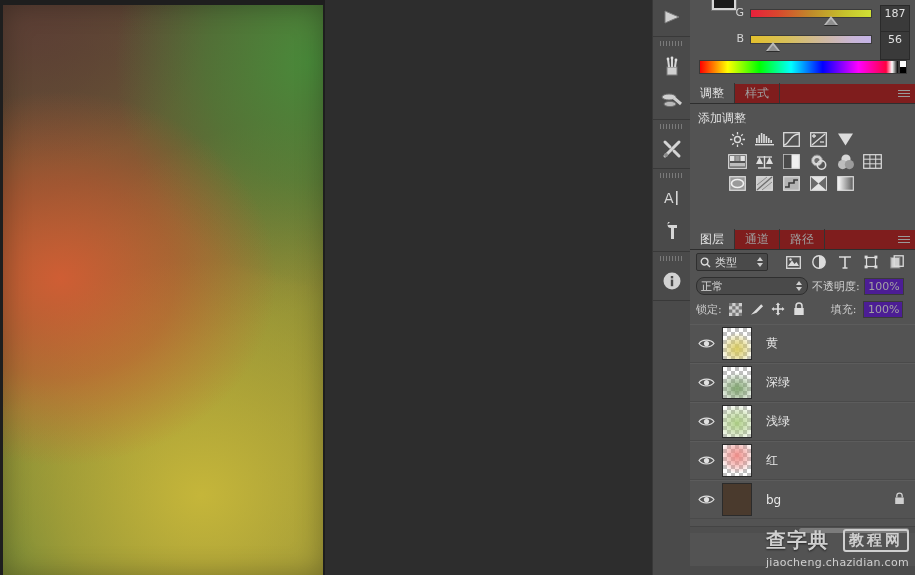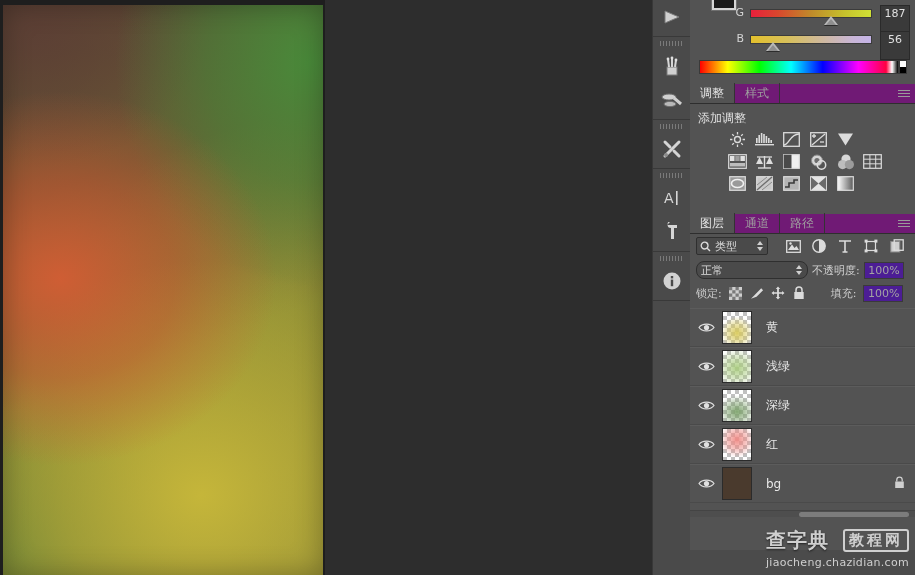--- a/index.html
+++ b/index.html
@@ -109,41 +109,41 @@
       #0000ff 62%, #ff00ff 80%, #ff0040 94%, #ffffff 97%, #000000 100%);
   }
   .spectrum-ends {
     position: absolute; left: 209px; top: 60px; width: 8px; height: 14px;
     background: linear-gradient(180deg, #ffffff 0 50%, #000000 50% 100%);
     border: 1px solid #3a3a3a;
   }
 
   
   .tabstrip {
-    height: 20px; background: #701a75;
+    height: 20px; background: #7f1d1d;
     display: flex; align-items: flex-end;
     border-bottom: 1px solid #2e2e2e;
     position: relative;
   }
   .tab {
     height: 20px; line-height: 20px; padding: 0 10px;
     font-size: 12px; color: #9e9e9e; cursor: pointer;
     border-right: 1px solid #333;
   }
   .tab.active { background: #535353; color: #e4e4e4; }
   .panel-menu-btn {
     position: absolute; right: 4px; top: 4px; width: 14px; height: 12px;
     cursor: pointer;
   }
   .panel-menu-btn span {
     display: block; height: 1px; background: #9a9a9a; margin: 2px 1px 0 1px;
   }
 
   
-  .adjust-panel { background: #535353; height: 110px; position: relative; }
+  .adjust-panel { background: #535353; height: 126px; position: relative; }
   .adjust-title { padding: 6px 0 4px 8px; font-size: 12px; color: #e0e0e0; }
   .adj-rows { padding-left: 38px; }
   .adj-row { display: flex; gap: 8px; margin-bottom: 5px; }
   .adj-ico {
     width: 19px; height: 17px; cursor: pointer;
     display: flex; align-items: center; justify-content: center;
   }
 
   
   .layers-panel { background: #535353; position: relative; height: 365px; }
@@ -613,36 +613,36 @@
         </div>
 
         <div class="layer-row">
           <div class="layer-eye">
             <svg width="17" height="11" viewBox="0 0 17 11">
                 <path d="M1 5.5 C4 1 13 1 16 5.5 C13 10 4 10 1 5.5 Z" fill="none" stroke="#e0e0e0" stroke-width="1.2"></path>
                 <circle cx="8.5" cy="5.5" r="2.6" fill="#e0e0e0"></circle>
               </svg>
           </div>
           <div class="layer-thumb">
-            <div class="blob" style="background: radial-gradient(ellipse 95% 80% at 50% 55%, rgba(169,204,126,0.92) 0%, rgba(169,204,126,0.42) 45%, rgba(169,204,126,0) 78%);"></div>
-          </div>
-          <div class="layer-name">浅绿</div>
+            <div class="blob" style="background: radial-gradient(ellipse 90% 70% at 50% 70%, rgba(121,160,103,0.92) 0%, rgba(121,160,103,0.4) 45%, rgba(121,160,103,0) 75%);"></div>
+          </div>
+          <div class="layer-name">深绿</div>
         </div>
 
         <div class="layer-row">
           <div class="layer-eye">
             <svg width="17" height="11" viewBox="0 0 17 11">
                 <path d="M1 5.5 C4 1 13 1 16 5.5 C13 10 4 10 1 5.5 Z" fill="none" stroke="#e0e0e0" stroke-width="1.2"></path>
                 <circle cx="8.5" cy="5.5" r="2.6" fill="#e0e0e0"></circle>
               </svg>
           </div>
           <div class="layer-thumb">
-            <div class="blob" style="background: radial-gradient(ellipse 90% 70% at 50% 70%, rgba(121,160,103,0.92) 0%, rgba(121,160,103,0.4) 45%, rgba(121,160,103,0) 75%);"></div>
-          </div>
-          <div class="layer-name">深绿</div>
+            <div class="blob" style="background: radial-gradient(ellipse 95% 80% at 50% 55%, rgba(169,204,126,0.92) 0%, rgba(169,204,126,0.42) 45%, rgba(169,204,126,0) 78%);"></div>
+          </div>
+          <div class="layer-name">浅绿</div>
         </div>
 
         <div class="layer-row">
           <div class="layer-eye">
             <svg width="17" height="11" viewBox="0 0 17 11">
                 <path d="M1 5.5 C4 1 13 1 16 5.5 C13 10 4 10 1 5.5 Z" fill="none" stroke="#e0e0e0" stroke-width="1.2"></path>
                 <circle cx="8.5" cy="5.5" r="2.6" fill="#e0e0e0"></circle>
               </svg>
           </div>
           <div class="layer-thumb">

